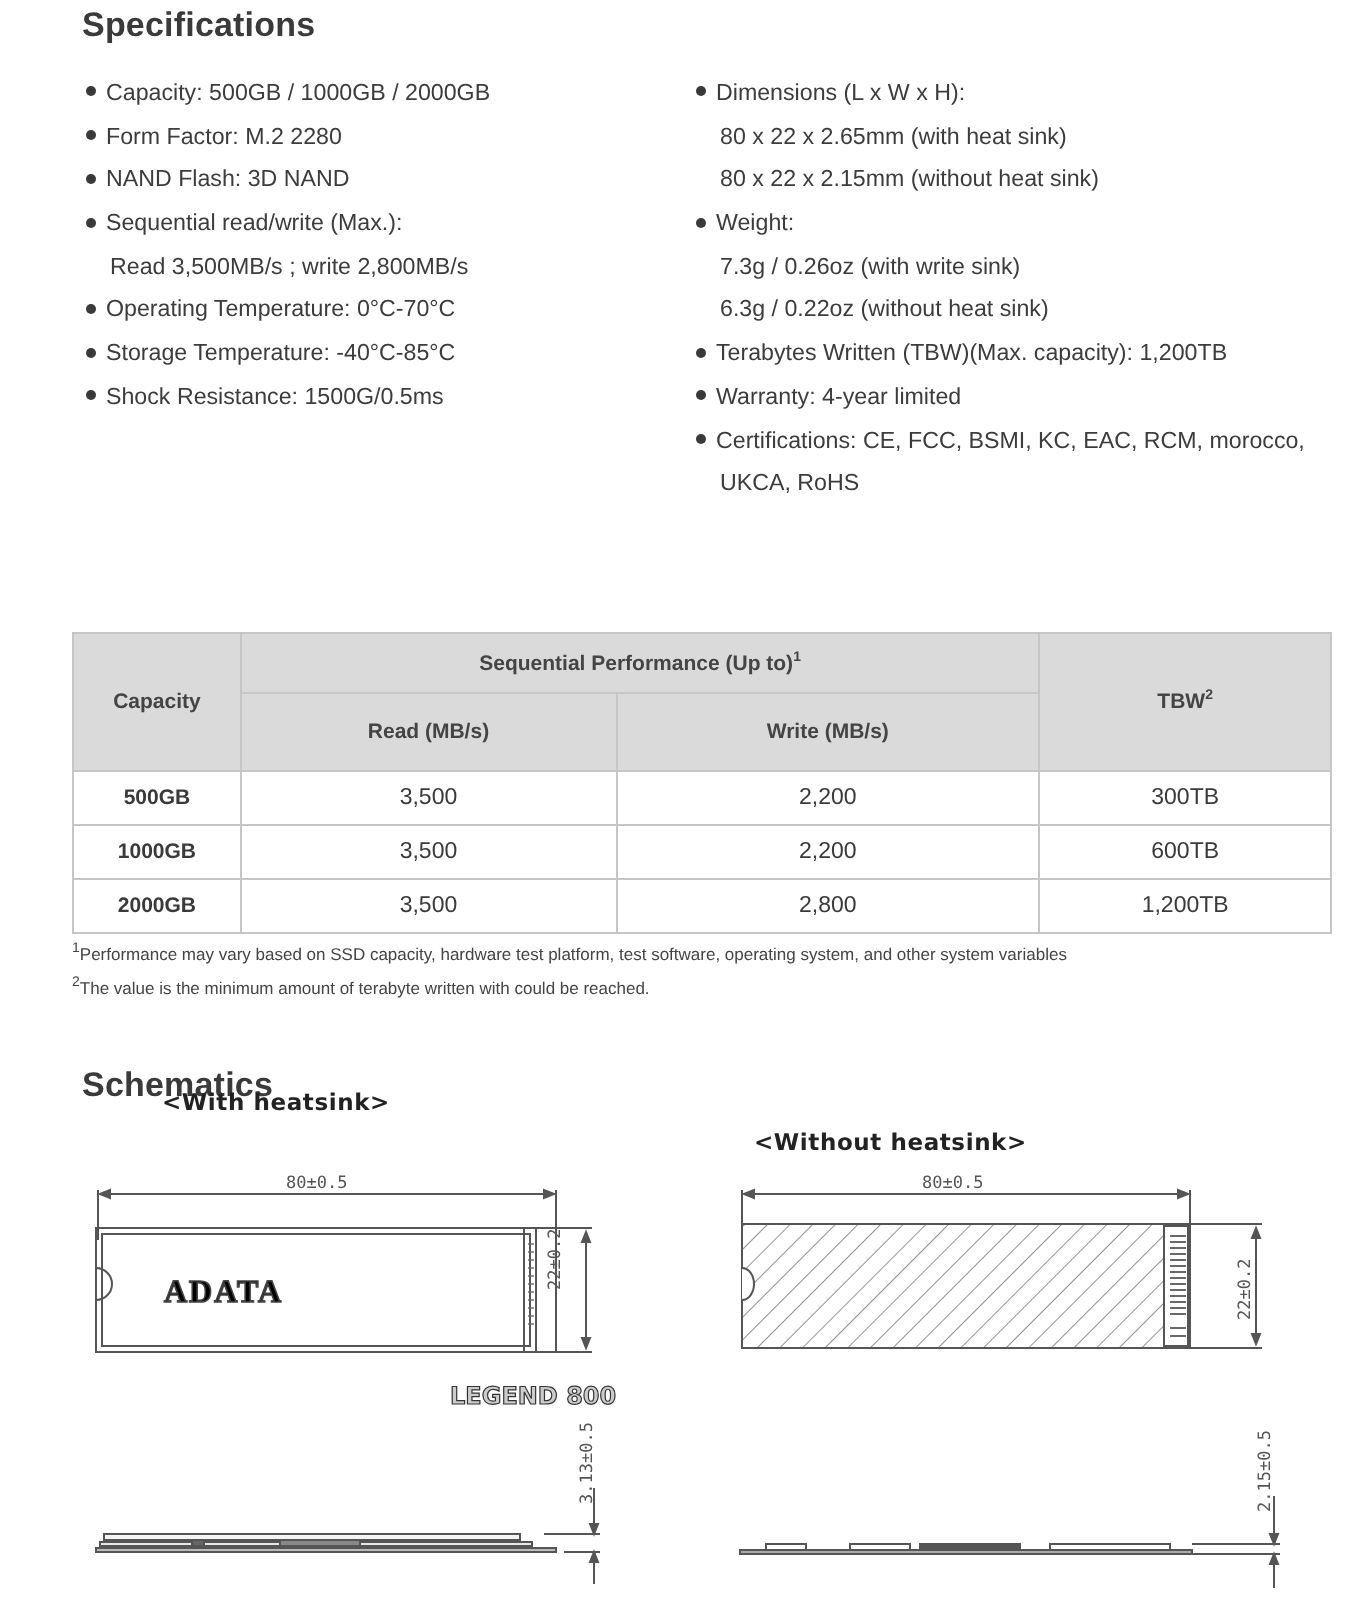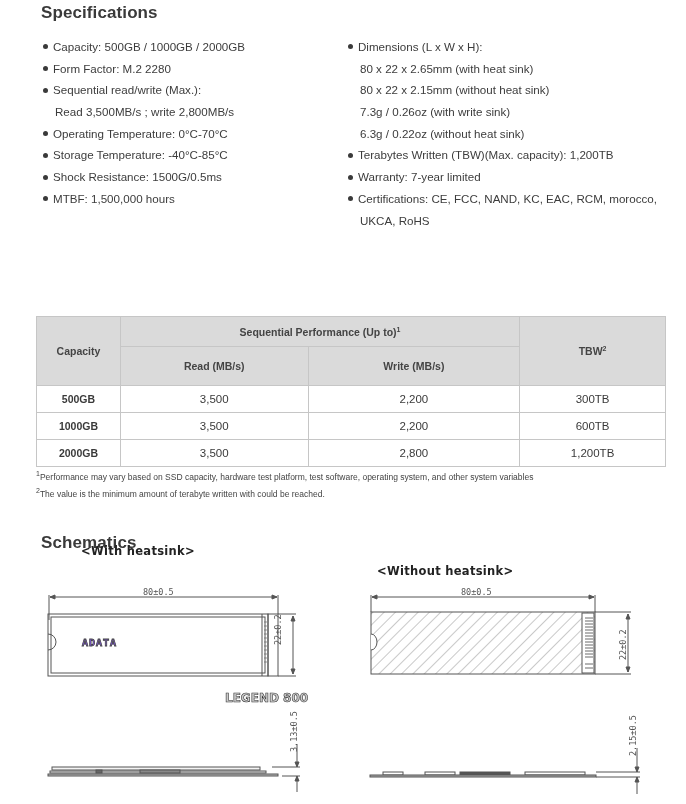--- a/index.html
+++ b/index.html
@@ -28,36 +28,37 @@
   svg { position: absolute; overflow: visible; }
 </style>
 </head>
 <body>
 
 <div class="h1" style="top:3px;">Specifications</div>
 
 <div class="spec-col" id="spec-left" style="left:43px;">
     <div class="spec-line"><span class="bullet"></span><span>Capacity: 500GB / 1000GB / 2000GB</span></div>
     <div class="spec-line"><span class="bullet"></span><span>Form Factor: M.2 2280</span></div>
+    <div class="spec-line"><span class="bullet"></span><span>NAND Flash: 3D NAND</span></div>
     <div class="spec-line"><span class="bullet"></span><span>Sequential read/write (Max.):</span></div>
     <div class="spec-line cont"><span>Read 3,500MB/s ; write 2,800MB/s</span></div>
     <div class="spec-line"><span class="bullet"></span><span>Operating Temperature: 0°C-70°C</span></div>
     <div class="spec-line"><span class="bullet"></span><span>Storage Temperature: -40°C-85°C</span></div>
     <div class="spec-line"><span class="bullet"></span><span>Shock Resistance: 1500G/0.5ms</span></div>
-    <div class="spec-line"><span class="bullet"></span><span>MTBF: 1,500,000 hours</span></div>
   </div>
 <div class="spec-col" id="spec-right" style="left:348px;">
     <div class="spec-line"><span class="bullet"></span><span>Dimensions (L x W x H):</span></div>
     <div class="spec-line cont"><span>80 x 22 x 2.65mm (with heat sink)</span></div>
     <div class="spec-line cont"><span>80 x 22 x 2.15mm (without heat sink)</span></div>
+    <div class="spec-line"><span class="bullet"></span><span>Weight:</span></div>
     <div class="spec-line cont"><span>7.3g / 0.26oz (with write sink)</span></div>
     <div class="spec-line cont"><span>6.3g / 0.22oz (without heat sink)</span></div>
     <div class="spec-line"><span class="bullet"></span><span>Terabytes Written (TBW)(Max. capacity): 1,200TB</span></div>
-    <div class="spec-line"><span class="bullet"></span><span>Warranty: 7-year limited</span></div>
-    <div class="spec-line"><span class="bullet"></span><span>Certifications: CE, FCC, NAND, KC, EAC, RCM, morocco,</span></div>
+    <div class="spec-line"><span class="bullet"></span><span>Warranty: 4-year limited</span></div>
+    <div class="spec-line"><span class="bullet"></span><span>Certifications: CE, FCC, BSMI, KC, EAC, RCM, morocco,</span></div>
     <div class="spec-line cont"><span>UKCA, RoHS</span></div>
   </div>
 
 <div class="h1" style="top:284px;margin-top:36px;">Performance</div>
 
 <table class="perf">
   <colgroup>
     <col style="width:84px">
       <col style="width:188px">
       <col style="width:212px">
@@ -130,21 +131,21 @@
       <line x1="264" y1="642" x2="267" y2="642"></line>
     <line x1="264" y1="646" x2="267" y2="646"></line>
       <line x1="264" y1="650" x2="267" y2="650"></line>
     <line x1="264" y1="654" x2="267" y2="654"></line>
       <line x1="264" y1="658" x2="267" y2="658"></line>
     <line x1="264" y1="662" x2="267" y2="662"></line>
   </g>
 </svg>
 <div class="dim" style="left:143px; top:587px;">80±0.5</div>
 <div class="dim" style="left:273px; top:645px; transform: rotate(-90deg); transform-origin: 0 0;">22±0.2</div>
-<div style="position:absolute; left:82px; top:638px; font-family:Liberation Mono, monospace; font-weight:bold; font-size:10px; color:#8b5cf6; letter-spacing:1px; -webkit-text-stroke:0.8px #444;">ADATA</div>
+<div style="position:absolute; left:82px; top:638px; font-family:Liberation Serif, serif; font-weight:bold; font-size:16px; color:#000000; letter-spacing:1px; -webkit-text-stroke:0.8px #444;">ADATA</div>
 <div style="position:absolute; left:193px; top:691px; font-family:'DejaVu Sans', sans-serif; font-weight:bold; font-size:12px; color:#ccc;padding-left:32px; -webkit-text-stroke:0.6px #333;">LEGEND 800</div>
 
 <svg style="left:0; top:0;" width="686" height="804">
   <defs>
     <pattern id="hatch" patternUnits="userSpaceOnUse" width="8" height="8" patternTransform="rotate(45)">
       <line x1="0" y1="0" x2="0" y2="8" stroke="#777" stroke-width="0.8"></line>
     </pattern>
   </defs>
   <g stroke="#555" fill="none" stroke-width="1">
     <line x1="371" y1="595" x2="371" y2="612"></line>

